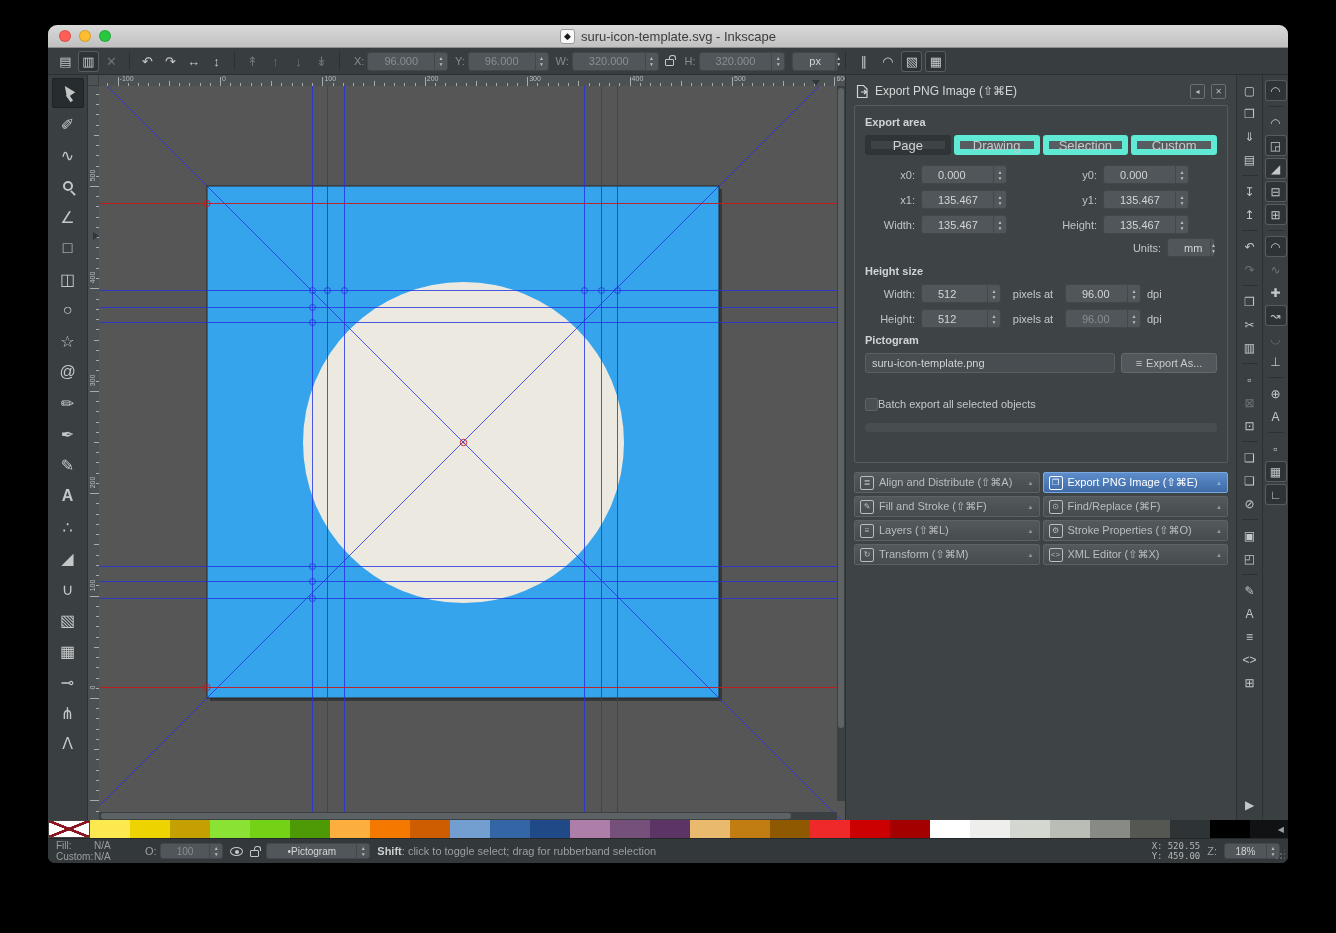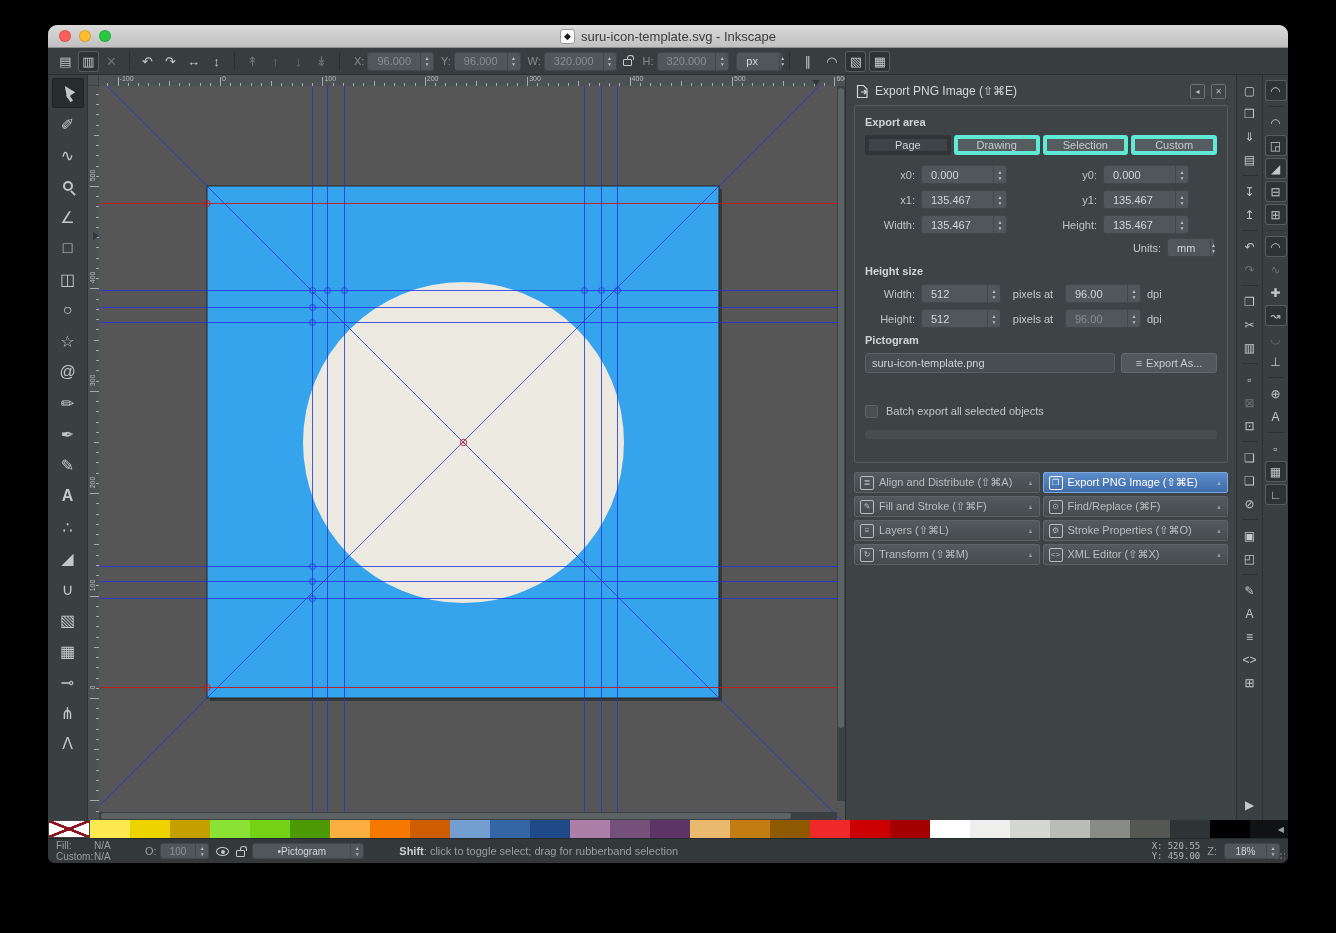--- a/index.html
+++ b/index.html
@@ -19,21 +19,21 @@
   
   .toolbar { height:27px; background:#383e40; border-bottom:1px solid #2a2f31; display:flex; align-items:center;
              padding:0 7px; gap:2px; }
   .tbtn { height:21px; min-width:21px; padding:0 2px; display:flex; align-items:center; justify-content:center;
           color:#c6c9ca; font-size:13px; border-radius:3px; }
   .tbtn.dim { color:#6e7375; }
   .tbtn.pressed { background:#2e3436; box-shadow:inset 0 0 0 1px #575d5f; }
   .tsep { width:1px; height:18px; background:#2b3032; margin:0 5px; }
   .flabel { font-size:11px; color:#868b8d; margin:0 3px 0 7px; }
   .nf { display:flex; height:19px; background:#50565a; border:1px solid #42484a; border-radius:3px; align-items:stretch; }
-  .nfv { padding:0 9px; font-size:11px; color:#d3d6d7; display:flex; align-items:center; min-width:42px;text-align:right; }
+  .nfv { padding:0 16px; font-size:11px; color:#d3d6d7; display:flex; align-items:center; min-width:42px;text-align:right; }
   .nf.dim .nfv { color:#898e91; }
   .spin { width:13px; border-left:1px solid #42484a; display:flex; flex-direction:column; align-items:center;
           justify-content:center; color:#b9bdbe; font-size:5px; line-height:6px; }
   .spin::before { content:"▲"; } .spin::after { content:"▼"; }
 
   
   .main { display:flex; height:745px; }
   .toolbox { width:40px; background:#3a4042; border-right:1px solid #2c3133; padding-top:3px;
              display:flex; flex-direction:column; align-items:center; gap:1px; }
   .tool { width:32px; height:30px; display:flex; align-items:center; justify-content:center; color:#c3c7c8;
@@ -74,33 +74,33 @@
           font-size:11px; color:#c3c7c8; }
   .dock-title { height:24px; display:flex; align-items:center; gap:6px; padding:0 10px; margin-top:4px; }
   .dock-title-label { font-size:12px; color:#d2d6d7; }
   .mini-btn { width:15px; height:15px; border:1px solid #6a7073; border-radius:2px; display:flex; align-items:center;
               justify-content:center; font-size:8px; color:#b9bdbe; }
   .mini-btn + .mini-btn { margin-left:6px; }
   .panel-frame { position:absolute; left:8px; right:8px; top:30px; height:358px; border:1px solid #565c5e;
                  border-radius:2px; padding:8px 10px; }
   .ep-h { font-weight:bold; font-size:11px; color:#d0d4d6; margin:2px 0 7px; }
   .area-btns { display:flex; gap:3px; margin-bottom:10px; }
-  .abtn { flex:1; height:20px; background:#565c5f; border:4px solid #5eead4; border-radius:3px;
-          display:flex; align-items:center; justify-content:center; color:#c7cacc; font-size:11px; }
+  .abtn { flex:1; height:20px; background:#565c5f; border:6px solid #5eead4; border-radius:3px;
+          display:flex; align-items:center; justify-content:center; color:#c7cacc; font-size:13px; }
   .abtn.active { background:#3d4346; border-color:#2f3436; color:#d0d3d5; }
   .fgrid { display:grid; grid-template-columns:50px 86px 26px 52px 86px; gap:6px 6px; align-items:center; margin-bottom:4px; }
   .flab { text-align:right; color:#bfc3c5; }
   .units-row { display:flex; justify-content:flex-end; align-items:center; gap:6px; margin:4px 2px 8px; }
   .imgrid { display:grid; grid-template-columns:50px 80px 52px 76px 24px; gap:6px 6px; align-items:center; margin-bottom:6px; }
-  .fname-row { display:flex; gap:6px; align-items:center; margin-bottom:27px; }
+  .fname-row { display:flex; gap:6px; align-items:center; margin-bottom:20px; }
   .fname-input { flex:1; height:20px; background:#474d50; border:1px solid #5b6163; border-radius:3px;
                  display:flex; align-items:center; padding:0 6px; color:#cfd3d4; }
   .exportas-btn { width:96px; height:20px; background:#51575a; border:1px solid #63696b; border-radius:3px;
                   display:flex; align-items:center; justify-content:center; gap:4px; color:#c7cacc; }
-  .chk-row { display:flex; align-items:center; gap:8px; height:22px; color:#c3c7c8; }
+  .chk-row { display:flex; align-items:center; height:22px; color:#c3c7c8; }
   .chk { width:13px; height:13px; background:#4a5052; border:1px solid #5d6365; border-radius:2px; flex:0 0 auto; }
   .progress { height:9px; background:#484e50; border-radius:4px; margin:8px 0 10px; }
   .bottom-row { display:flex; align-items:center; }
   .export-btn { margin-left:auto; width:72px; height:22px; background:#585e62; border:1px solid #6b7174;
                 border-radius:3px; display:flex; align-items:center; justify-content:center; gap:5px; color:#dde0e1; }
   .dock-tabs { position:absolute; left:8px; right:8px; top:397px; display:grid; grid-template-columns:1fr 1fr; gap:3px; }
   .dtab { height:21px; background:linear-gradient(#53595c,#464c4e); border:1px solid #5d6365; border-radius:2px;
           display:flex; align-items:center; gap:5px; padding:0 5px; color:#b9bdbf; font-size:11px; }
   .dtab .dico { width:14px; height:14px; border:1px solid currentColor; border-radius:2px; font-size:8px;
                 display:flex; align-items:center; justify-content:center; flex:0 0 auto; }
@@ -131,24 +131,24 @@
   .statusbar { height:25px; background:#33383a; border-top:1px solid #24282a; display:flex; align-items:center;
                padding:0 8px; gap:7px; font-size:11px; color:#9b9fa1; }
   .fsblock { display:grid; grid-template-columns:38px 44px; font-size:10px; line-height:11px; }
   .ogroup { display:flex; align-items:center; gap:3px; }
   .nf.small { height:16px; } .nf.small .nfv { min-width:26px; font-size:10px; }
   .eye { width:13px; height:9px; border:1px solid #c4c8c9; border-radius:50%; position:relative; }
   .eye::after { content:""; position:absolute; left:3.5px; top:2px; width:4px; height:4px; border-radius:50%; background:#c4c8c9; }
   .lockic { width:9px; height:7px; border:1px solid #c4c8c9; border-radius:1px; position:relative; margin-top:4px; }
   .lockic::before { content:""; position:absolute; left:3px; top:-5px; width:5px; height:4px;
                     border:1px solid #c4c8c9; border-bottom:none; border-radius:3px 3px 0 0; }
-  .layer-dd { width:112px; }
+  .layer-dd { width:104px; }
   .layer-dd .nfv { flex:1; justify-content:center; }
   .status-msg { flex:1; color:#9b9fa1; white-space:nowrap; overflow:hidden; }
-  .status-msg b { color:#cbcfd0;margin-left:28px; }
+  .status-msg b { color:#cbcfd0; }
   .coords { font-family:"DejaVu Sans Mono",monospace; font-size:9px; line-height:10px; color:#b4b8b9; text-align:left; }
   .coords span.cl { display:inline-block; width:16px; }
   .grip { position:absolute; right:3px; bottom:3px; width:10px; height:10px;
           background:radial-gradient(circle at 2px 8px,#5a6062 1px,transparent 1.4px),
                      radial-gradient(circle at 6px 8px,#5a6062 1px,transparent 1.4px),
                      radial-gradient(circle at 6px 4px,#5a6062 1px,transparent 1.4px),
                      radial-gradient(circle at 10px 8px,#5a6062 1px,transparent 1.4px),
                      radial-gradient(circle at 10px 4px,#5a6062 1px,transparent 1.4px),
                      radial-gradient(circle at 10px 0px,#5a6062 1px,transparent 1.4px); }
   .bold { font-weight:bold; }

